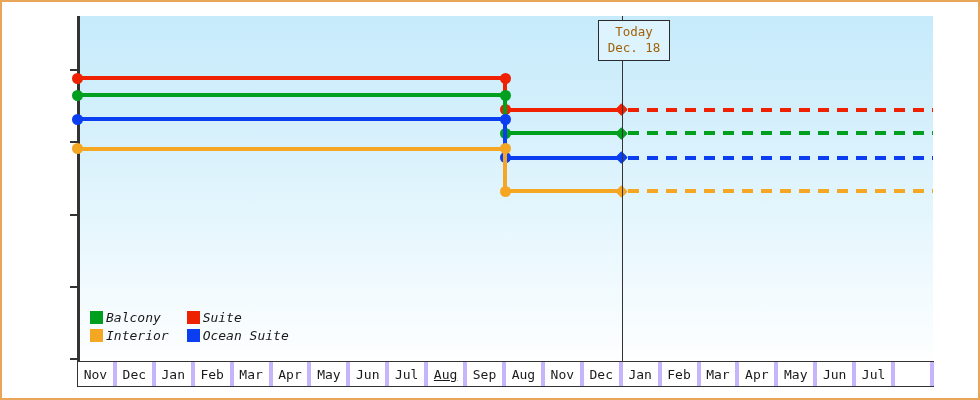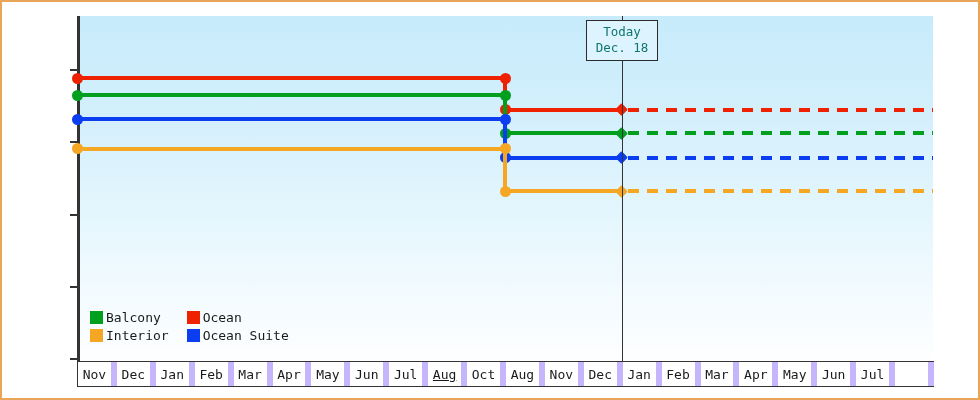--- a/index.html
+++ b/index.html
@@ -71,58 +71,60 @@
     width: 1px;
     background: #333333;
   }
   #today-box {
     position: absolute;
     border: 1px solid #2b2b2b;
     background: #ddf3fd;
     padding: 3px 9px 4px 9px;
     font-size: 12.5px;
     line-height: 16px;
-    color: #0f766e;
+    color: #a16207;
     text-align: center;
     white-space: nowrap;
+    margin-left: 12px;
   }
 
   
   #legend {
     position: absolute;
     left: 88px; top: 308px;
     display: grid;
     grid-template-columns: auto auto;
     grid-gap: 3px 18px;
     font-size: 13px;
     color: #1a1a1a;
   }
   .legend-item {
     display: flex;
     align-items: center;
     white-space: nowrap;
+    font-style: italic;
   }
   .legend-swatch {
     width: 13px; height: 13px;
     margin-right: 3px;
     flex: 0 0 auto;
   }
 
   
   #xaxis {
     position: absolute;
     left: 75px; top: 359px;
     height: 26px;
     display: flex;
     border: 1px solid #333333;
     border-right: none;
     background: #ffffff;
   }
   .xcell {
-    border-right: 6px solid #c4b5fd;
+    border-right: 4px solid #c4b5fd;
     font-size: 13px;
     color: #1a1a1a;
     display: flex;
     align-items: center;
     justify-content: center;
     background: #ffffff;
   }
 </style>
 </head>
 <body>
@@ -180,21 +182,21 @@
     <div>Dec. 18</div>
   </div>
 
   <div id="legend">
       <div class="legend-item">
         <span class="legend-swatch" style="background: rgb(0, 160, 30);"></span>
         <span>Balcony</span>
       </div>
       <div class="legend-item">
         <span class="legend-swatch" style="background: rgb(238, 34, 0);"></span>
-        <span>Ocean</span>
+        <span>Suite</span>
       </div>
       <div class="legend-item">
         <span class="legend-swatch" style="background: rgb(245, 166, 35);"></span>
         <span>Interior</span>
       </div>
       <div class="legend-item">
         <span class="legend-swatch" style="background: rgb(10, 62, 240);"></span>
         <span>Ocean Suite</span>
       </div>
     </div>
@@ -203,21 +205,21 @@
       <div class="xcell" style="width: 38.9091px;">Nov</div>
       <div class="xcell" style="width: 38.9091px;">Dec</div>
       <div class="xcell" style="width: 38.9091px;">Jan</div>
       <div class="xcell" style="width: 38.9091px;">Feb</div>
       <div class="xcell" style="width: 38.9091px;">Mar</div>
       <div class="xcell" style="width: 38.9091px;">Apr</div>
       <div class="xcell" style="width: 38.9091px;">May</div>
       <div class="xcell" style="width: 38.9091px;">Jun</div>
       <div class="xcell" style="width: 38.9091px;">Jul</div>
       <div class="xcell" style="width: 38.9091px; text-decoration: underline;">Aug</div>
-      <div class="xcell" style="width: 38.9091px;">Oct</div>
+      <div class="xcell" style="width: 38.9091px;">Sep</div>
       <div class="xcell" style="width: 38.9091px;">Aug</div>
       <div class="xcell" style="width: 38.9091px;">Nov</div>
       <div class="xcell" style="width: 38.9091px;">Dec</div>
       <div class="xcell" style="width: 38.9091px;">Jan</div>
       <div class="xcell" style="width: 38.9091px;">Feb</div>
       <div class="xcell" style="width: 38.9091px;">Mar</div>
       <div class="xcell" style="width: 38.9091px;">Apr</div>
       <div class="xcell" style="width: 38.9091px;">May</div>
       <div class="xcell" style="width: 38.9091px;">Jun</div>
       <div class="xcell" style="width: 38.9091px;">Jul</div>

